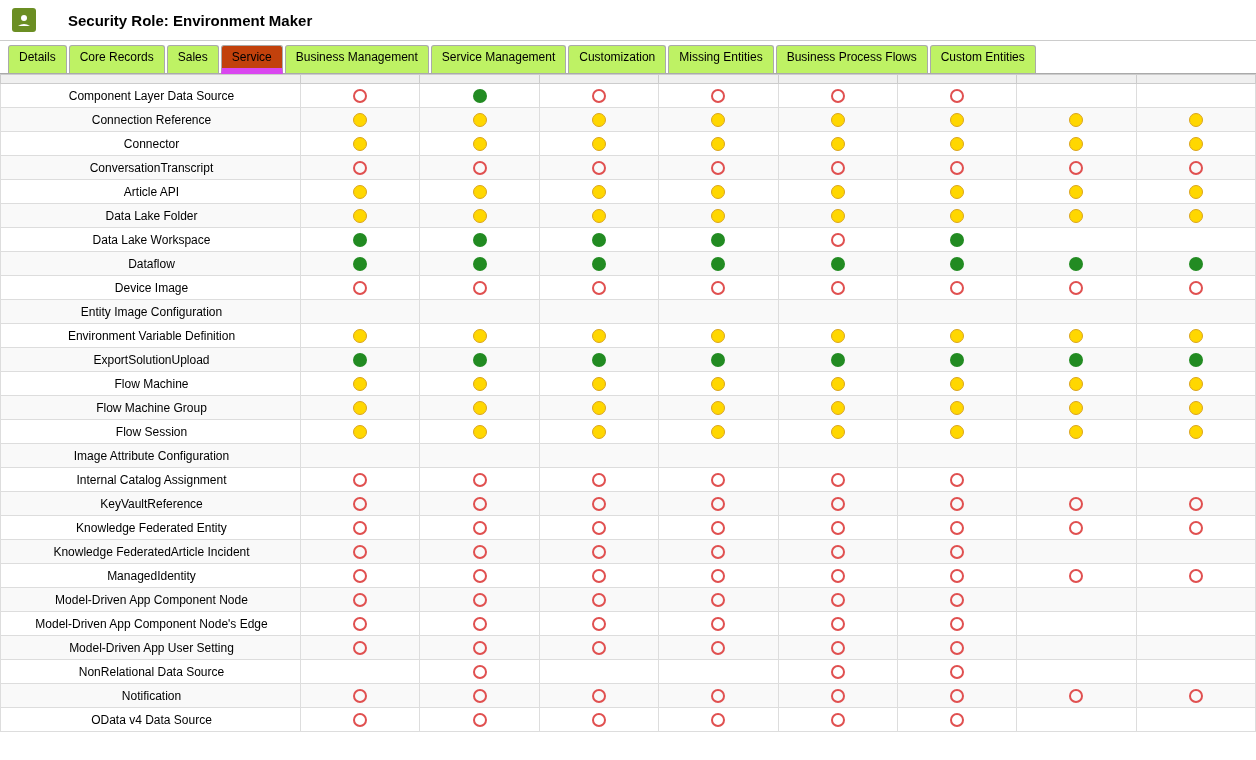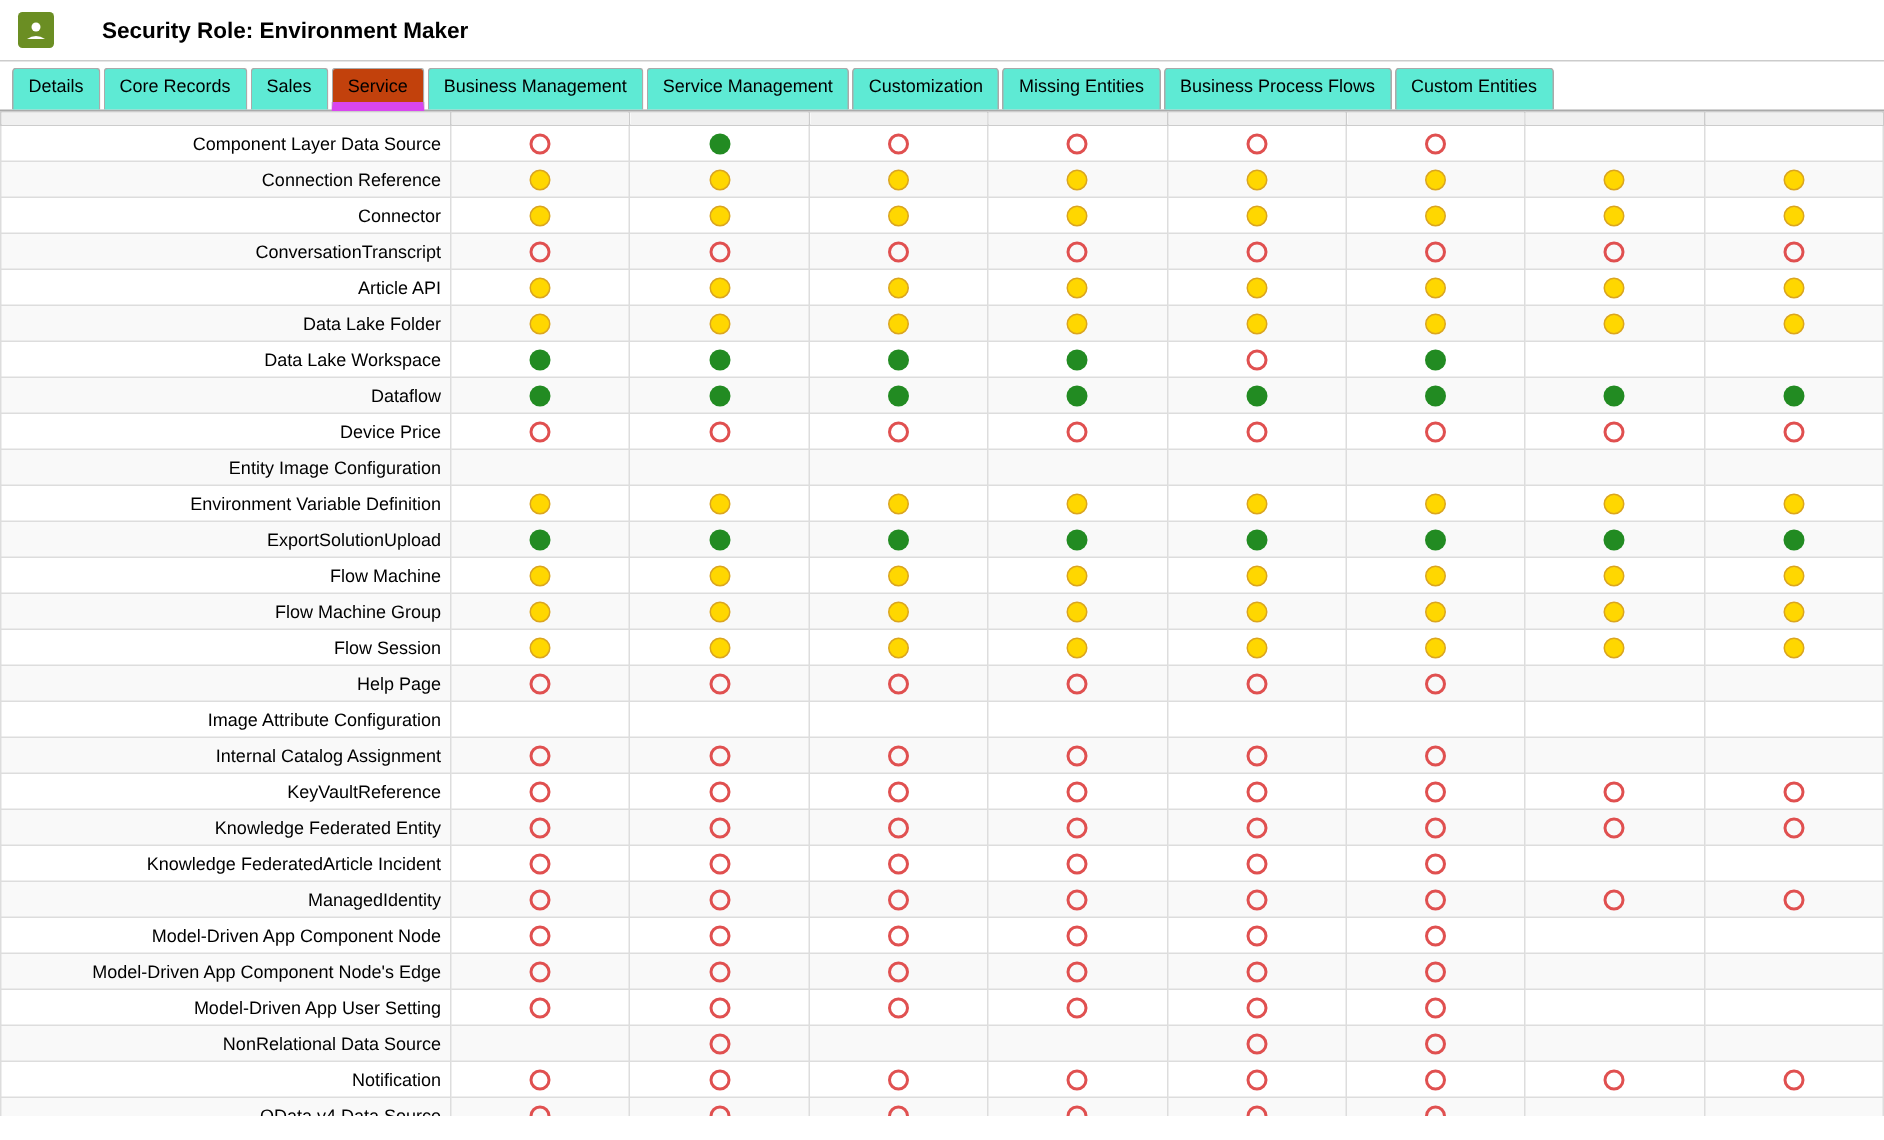--- a/index.html
+++ b/index.html
@@ -32,21 +32,21 @@
     .tabs-row {
       display: flex;
       border-bottom: 1px solid #aaa;
       padding: 4px 8px 0;
       gap: 2px;
     }
     .tab {
       padding: 4px 10px;
       border: 1px solid #aaa;
       border-bottom: none;
-      background: #5eead4;
+      background: #bef264;
       cursor: pointer;
       font-size: 12px;
       border-radius: 3px 3px 0 0;
     }
     .tab.active {
       background: #c2410c;
       border-bottom: 6px solid #d946ef;
       margin-bottom: -1px;
     }
     .content-area {
@@ -76,21 +76,21 @@
     }
     tbody tr:nth-child(even) { background: #f9f9f9; }
     tbody td {
       border: 1px solid #ddd;
       padding: 3px 6px;
       text-align: center;
       font-size: 12px;
       height: 24px;
     }
     tbody td.entity-name {
-      text-align: right;
+      text-align: center;
       padding-left: 8px;
       white-space: nowrap;
     }
     .dot {
       display: inline-block;
       width: 14px;
       height: 14px;
       border-radius: 50%;
       vertical-align: middle;
     }
@@ -223,21 +223,21 @@
           <td><span class="dot dot-green-full"></span></td>
           <td><span class="dot dot-green-full"></span></td>
           <td><span class="dot dot-green-full"></span></td>
           <td><span class="dot dot-green-full"></span></td>
           <td><span class="dot dot-green-full"></span></td>
           <td><span class="dot dot-green-full"></span></td>
           <td><span class="dot dot-green-full"></span></td>
           <td><span class="dot dot-green-full"></span></td>
         </tr>
         <tr>
-          <td class="entity-name">Device Price</td>
+          <td class="entity-name">Device Image</td>
           <td><span class="dot dot-red-empty"></span></td>
           <td><span class="dot dot-red-empty"></span></td>
           <td><span class="dot dot-red-empty"></span></td>
           <td><span class="dot dot-red-empty"></span></td>
           <td><span class="dot dot-red-empty"></span></td>
           <td><span class="dot dot-red-empty"></span></td>
           <td><span class="dot dot-red-empty"></span></td>
           <td><span class="dot dot-red-empty"></span></td>
         </tr>
         <tr>
@@ -298,31 +298,20 @@
         <tr>
           <td class="entity-name">Flow Session</td>
           <td><span class="dot dot-yellow"></span></td>
           <td><span class="dot dot-yellow"></span></td>
           <td><span class="dot dot-yellow"></span></td>
           <td><span class="dot dot-yellow"></span></td>
           <td><span class="dot dot-yellow"></span></td>
           <td><span class="dot dot-yellow"></span></td>
           <td><span class="dot dot-yellow"></span></td>
           <td><span class="dot dot-yellow"></span></td>
-        </tr>
-        <tr>
-          <td class="entity-name">Help Page</td>
-          <td><span class="dot dot-red-empty"></span></td>
-          <td><span class="dot dot-red-empty"></span></td>
-          <td><span class="dot dot-red-empty"></span></td>
-          <td><span class="dot dot-red-empty"></span></td>
-          <td><span class="dot dot-red-empty"></span></td>
-          <td><span class="dot dot-red-empty"></span></td>
-          <td></td>
-          <td></td>
         </tr>
         <tr>
           <td class="entity-name">Image Attribute Configuration</td>
           <td></td>
           <td></td>
           <td></td>
           <td></td>
           <td></td>
           <td></td>
           <td></td>

